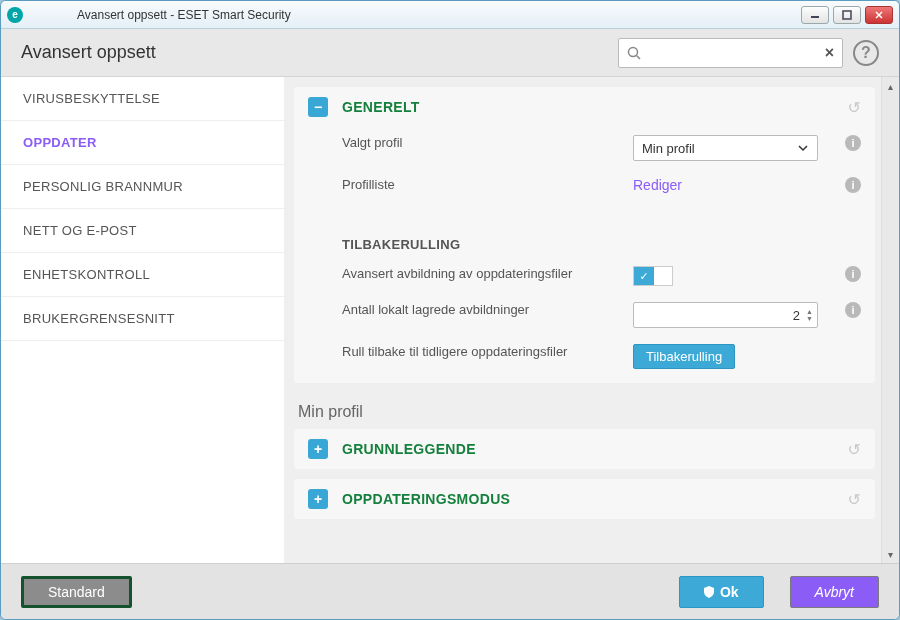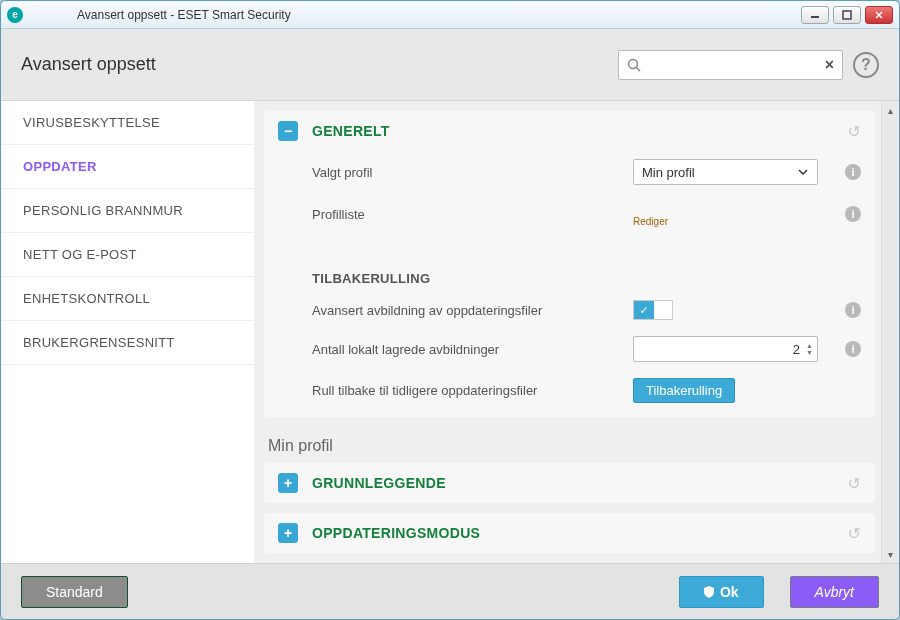--- a/index.html
+++ b/index.html
@@ -4,57 +4,57 @@
   <style>
     * { box-sizing: border-box; margin: 0; padding: 0; font-family: "Segoe UI", Tahoma, sans-serif; }
     body { background: #a9cfe4; display: flex; align-items: flex-start; justify-content: center; }
     .window { width: 900px; height: 620px; background: #f1f1f1; border: 1px solid #5a9bbf; border-radius: 6px; box-shadow: 0 0 4px rgba(0,0,0,.2); display: flex; flex-direction: column; overflow: hidden; }
     .titlebar { height: 28px; background: linear-gradient(#f8fbfd,#e4eff6); border-bottom: 1px solid #b8d0de; display: flex; align-items: center; padding: 0 6px; }
     .titlebar .app-icon { width: 16px; height: 16px; border-radius: 50%; background: #00a5a8; display:flex;align-items:center;justify-content:center;color:#fff;font-size:10px;font-weight:bold;margin-right:6px;}
     .titlebar .title-text { font-size: 12px; color: #333; margin-left: 48px; }
     .win-controls { margin-left: auto; display: flex; gap: 4px; }
     .win-btn { width: 28px; height: 18px; border: 1px solid #9aa; background: linear-gradient(#fdfdfd,#e3e3e3); border-radius: 3px; display:flex;align-items:center;justify-content:center; font-size:10px; color:#333; cursor:pointer;}
     .win-btn.close { background: linear-gradient(#e77,#c33); border-color:#a33; color:#fff;}
-    .header { height: 72px; background: #e8e8e8; border-bottom:1px solid #d4d4d4; display:flex; align-items:center; padding:0 20px; }
+    .header { height: 48px; background: #e8e8e8; border-bottom:1px solid #d4d4d4; display:flex; align-items:center; padding:0 20px; }
     .header h1 { font-size: 18px; font-weight: 400; color:#333; }
     .search-wrap { margin-left:auto; display:flex; align-items:center; gap:10px;}
     .search-box { width: 225px; height: 30px; background:#fff; border:1px solid #bbb; border-radius:2px; display:flex; align-items:center; padding:0 8px;}
     .search-box svg { flex-shrink:0;}
     .search-box input { border:none; outline:none; flex:1; font-size:13px; margin-left:6px; background:transparent;}
     .search-box .clear { color:#555; font-size:16px; cursor:pointer; font-weight:bold;}
     .help-btn { width:26px;height:26px;border:2px solid #888;border-radius:50%;display:flex;align-items:center;justify-content:center;color:#888;font-size:16px;font-weight:bold;cursor:pointer;}
     .body { flex:1; display:flex; overflow:hidden; background:#fff;}
-    .sidebar { width: 253px; border-right:0; background:#fff;}
+    .sidebar { width: 283px; border-right:0; background:#fff;}
     .sidebar-item { padding: 14px 22px; font-size: 13px; color:#555; letter-spacing:.3px; border-bottom:1px solid #eee; cursor:pointer;}
     .sidebar-item.active { color:#8b5cf6; font-weight:700;}
     .content-wrap { flex:1; display:flex; overflow:hidden;}
     .content { flex:1; overflow-y:auto; background:#efefef; padding:10px 6px 10px 10px;}
     .scrollbar { width:18px; background:#e9e9e9; border-left:1px solid #ddd; position:relative;}
     .scroll-arrow { height:18px; display:flex;align-items:center;justify-content:center; color:#666; font-size:10px;}
     .panel { background:#f7f7f7; border-radius:4px; margin-bottom:10px; padding: 0; }
     .panel .panel-head { display:flex; align-items:center; padding: 10px 14px; }
     .toggle-box { width:20px;height:20px;background:#39a7d6;border-radius:3px;display:flex;align-items:center;justify-content:center;color:#fff;font-size:14px;font-weight:bold;flex-shrink:0;margin-right:14px;}
     .panel-title { font-size:14px; font-weight:700; color:#15803d; letter-spacing:.3px;}
     .reset-icon { margin-left:auto; color:#c9c9c9; font-size:16px;}
-    .row { display:flex; align-items:center; padding: 8px 14px 8px 48px; }
+    .row { display:flex; align-items:flex-start; padding: 8px 14px 8px 48px; }
     .row .label { font-size:13px; color:#555; }
     .row .control { margin-left:auto; width: 200px; display:flex; align-items:center;}
     .info-dot { width:16px;height:16px;border-radius:50%;background:#b9b9b9;color:#fff;display:flex;align-items:center;justify-content:center;font-size:11px;font-weight:bold;margin-left:12px;flex-shrink:0;}
     .select { width:185px; height:26px; border:1px solid #bbb; background:#fff; border-radius:2px; display:flex; align-items:center; padding:0 8px; font-size:13px; color:#333; justify-content:space-between;}
-    .link { color:#a16207; font-size:10px; cursor:pointer;margin-top:15px;}
+    .link { color:#8b5cf6; font-size:14px; cursor:pointer;}
     .btn-sm { background:#3da9d6; color:#fff; border:1px solid #2d95c2; padding:4px 12px; font-size:13px; border-radius:2px; cursor:pointer;}
     .subheader { padding: 16px 14px 6px 48px; font-size:13px; font-weight:700; color:#555; letter-spacing:.3px;}
     .switch { width:40px;height:20px; background:#fff; border:1px solid #ccc; display:flex;}
     .switch .on { width:20px;background:#3da9d6;display:flex;align-items:center;justify-content:center;color:#fff;font-size:11px;}
     .spinner { width:185px;height:26px;border:1px solid #bbb;background:#fff;border-radius:2px;display:flex;align-items:center;justify-content:flex-end;padding:0 4px 0 8px;font-size:13px;color:#333;}
     .spinner .arrows{ display:flex;flex-direction:column;font-size:7px;color:#777;margin-left:6px;line-height:7px;}
     .profile-header { font-size:16px; color:#656565; padding: 10px 4px 8px 4px;}
     .footer { height:56px; background:#e3e3e3; border-top:1px solid #cfcfcf; display:flex; align-items:center; padding:0 20px;}
     .footer .bt { height:32px; padding:0 24px; border-radius:2px; font-size:14px; cursor:pointer; display:flex;align-items:center;gap:6px;}
-    .bt-default { background:#8c8c8c;color:#fff;border:1px solid #14532d;}
+    .bt-default { background:#8c8c8c;color:#fff;border:3px solid #14532d;}
     .bt-ok { background:#3da9d6;color:#fff;border:1px solid #2d95c2;margin-left:auto;font-weight:bold;}
     .bt-cancel { background:#8b5cf6;color:#fff;border:1px solid #7a7a7a;margin-left:26px;font-style:italic;}
     .shield{width:10px;height:12px;display:inline-block;}
   </style>
 </head>
 <body>
 
 <div class="window">
   <div class="titlebar">
     <div class="app-icon">e</div>

